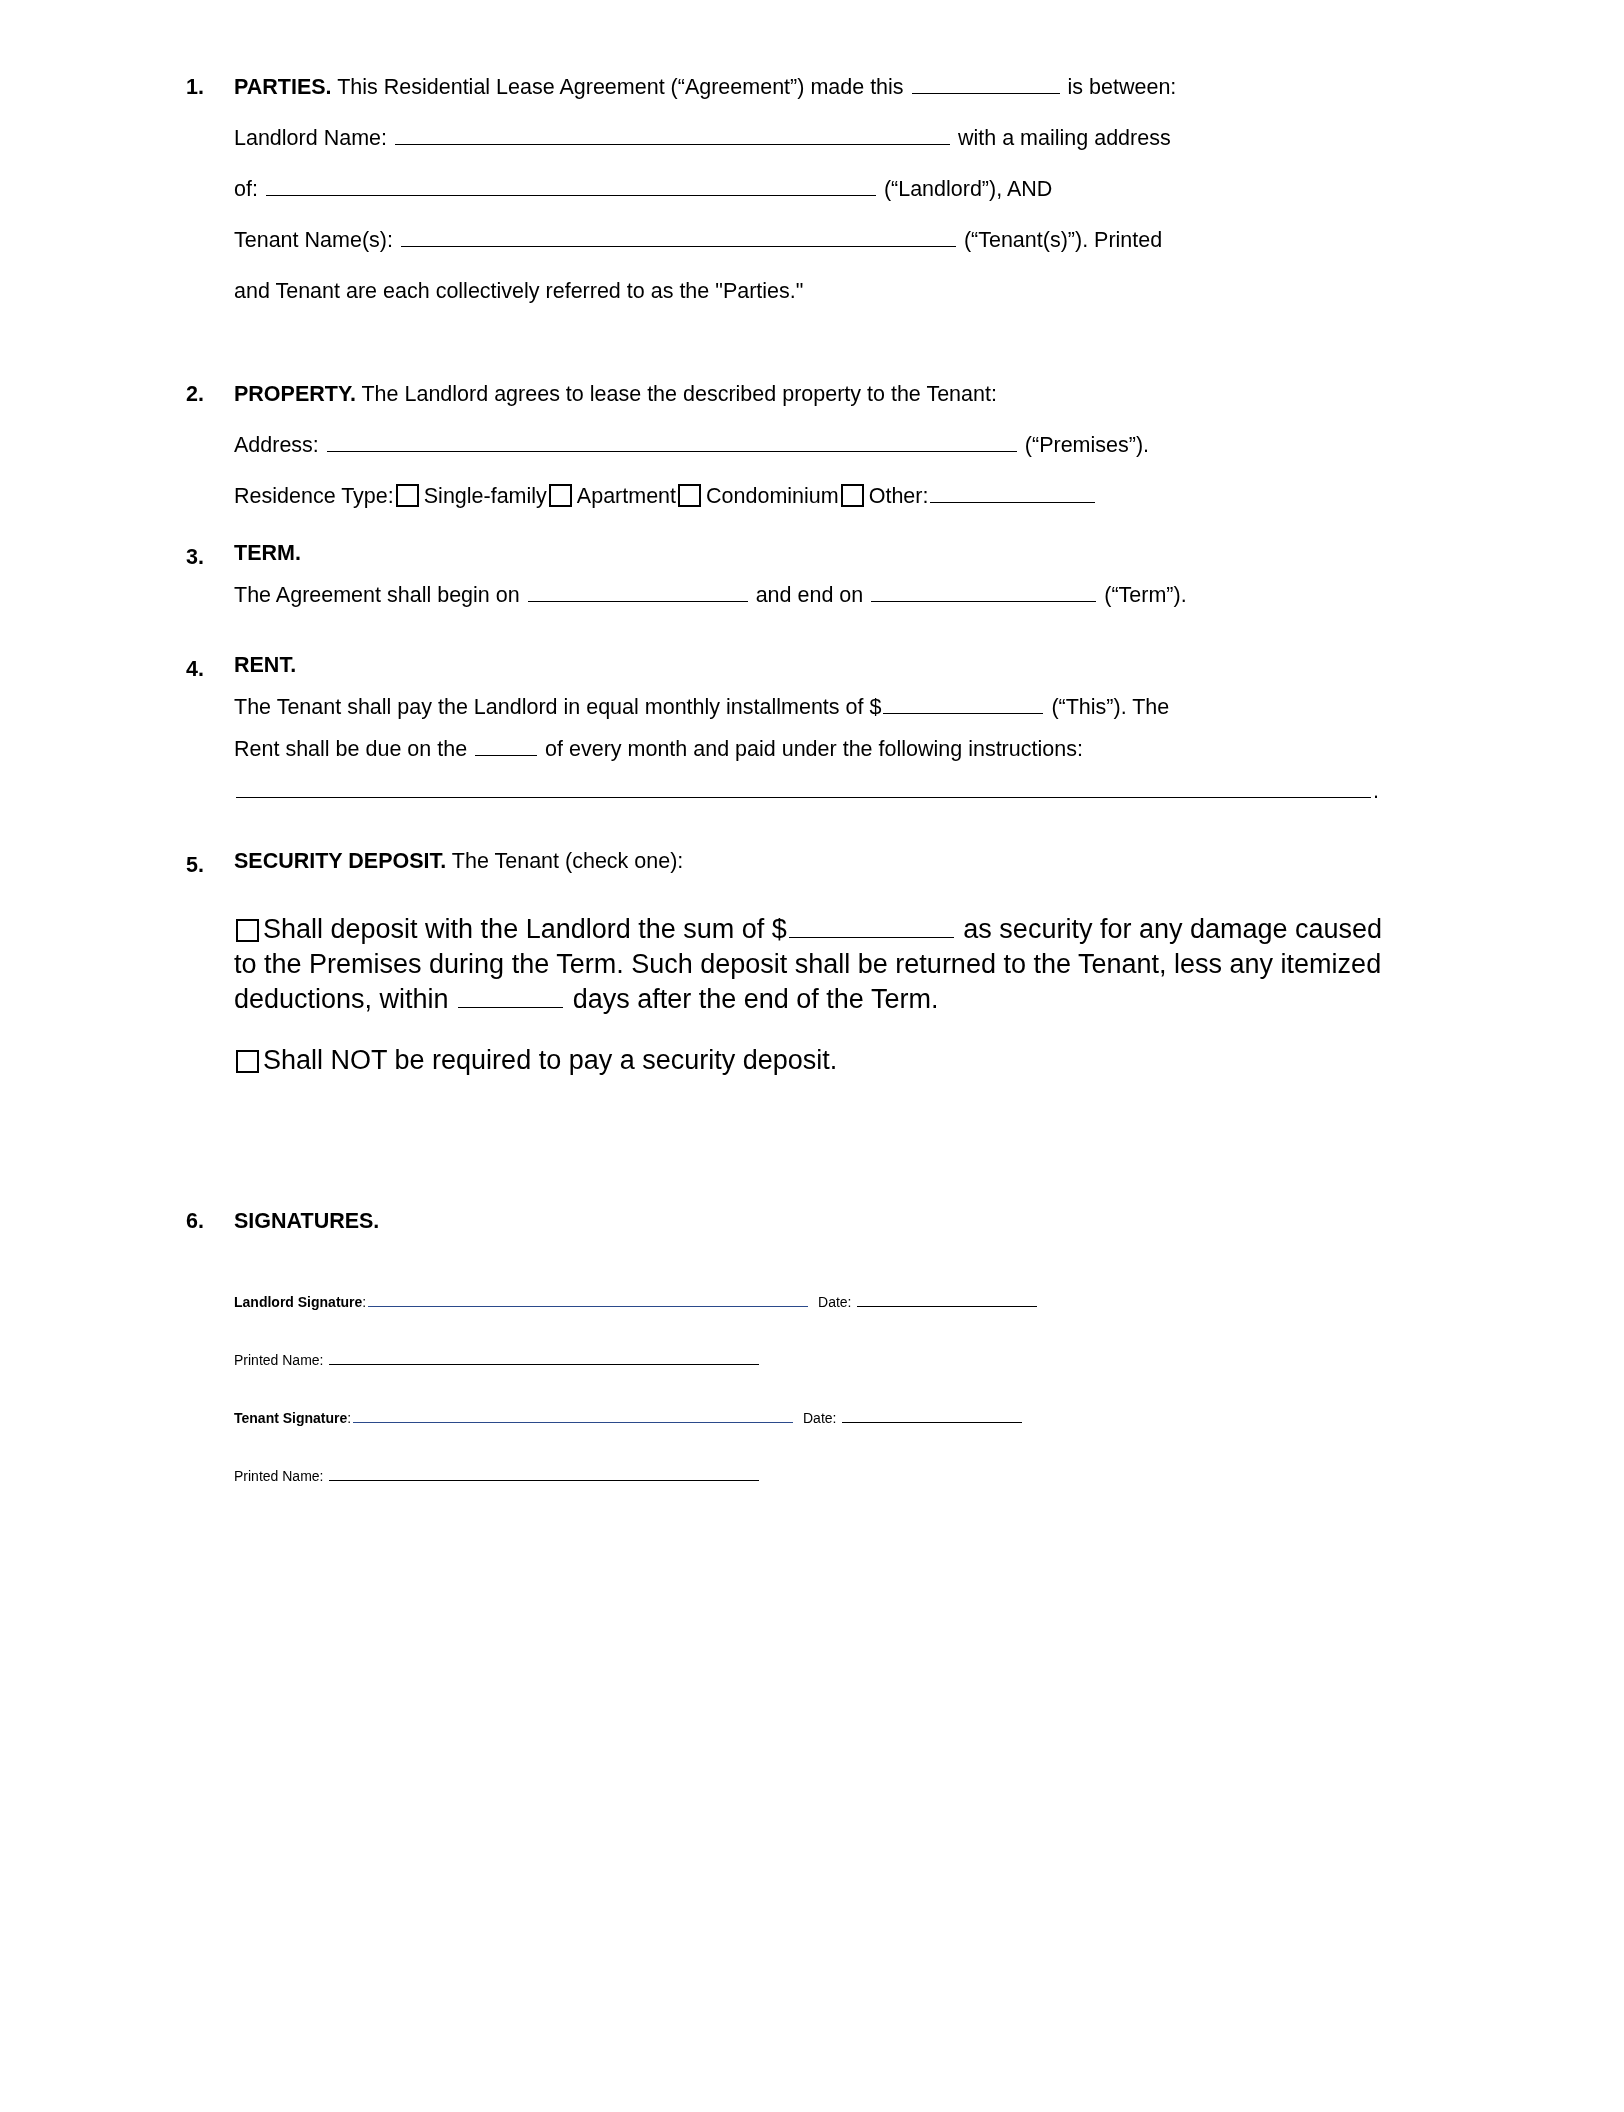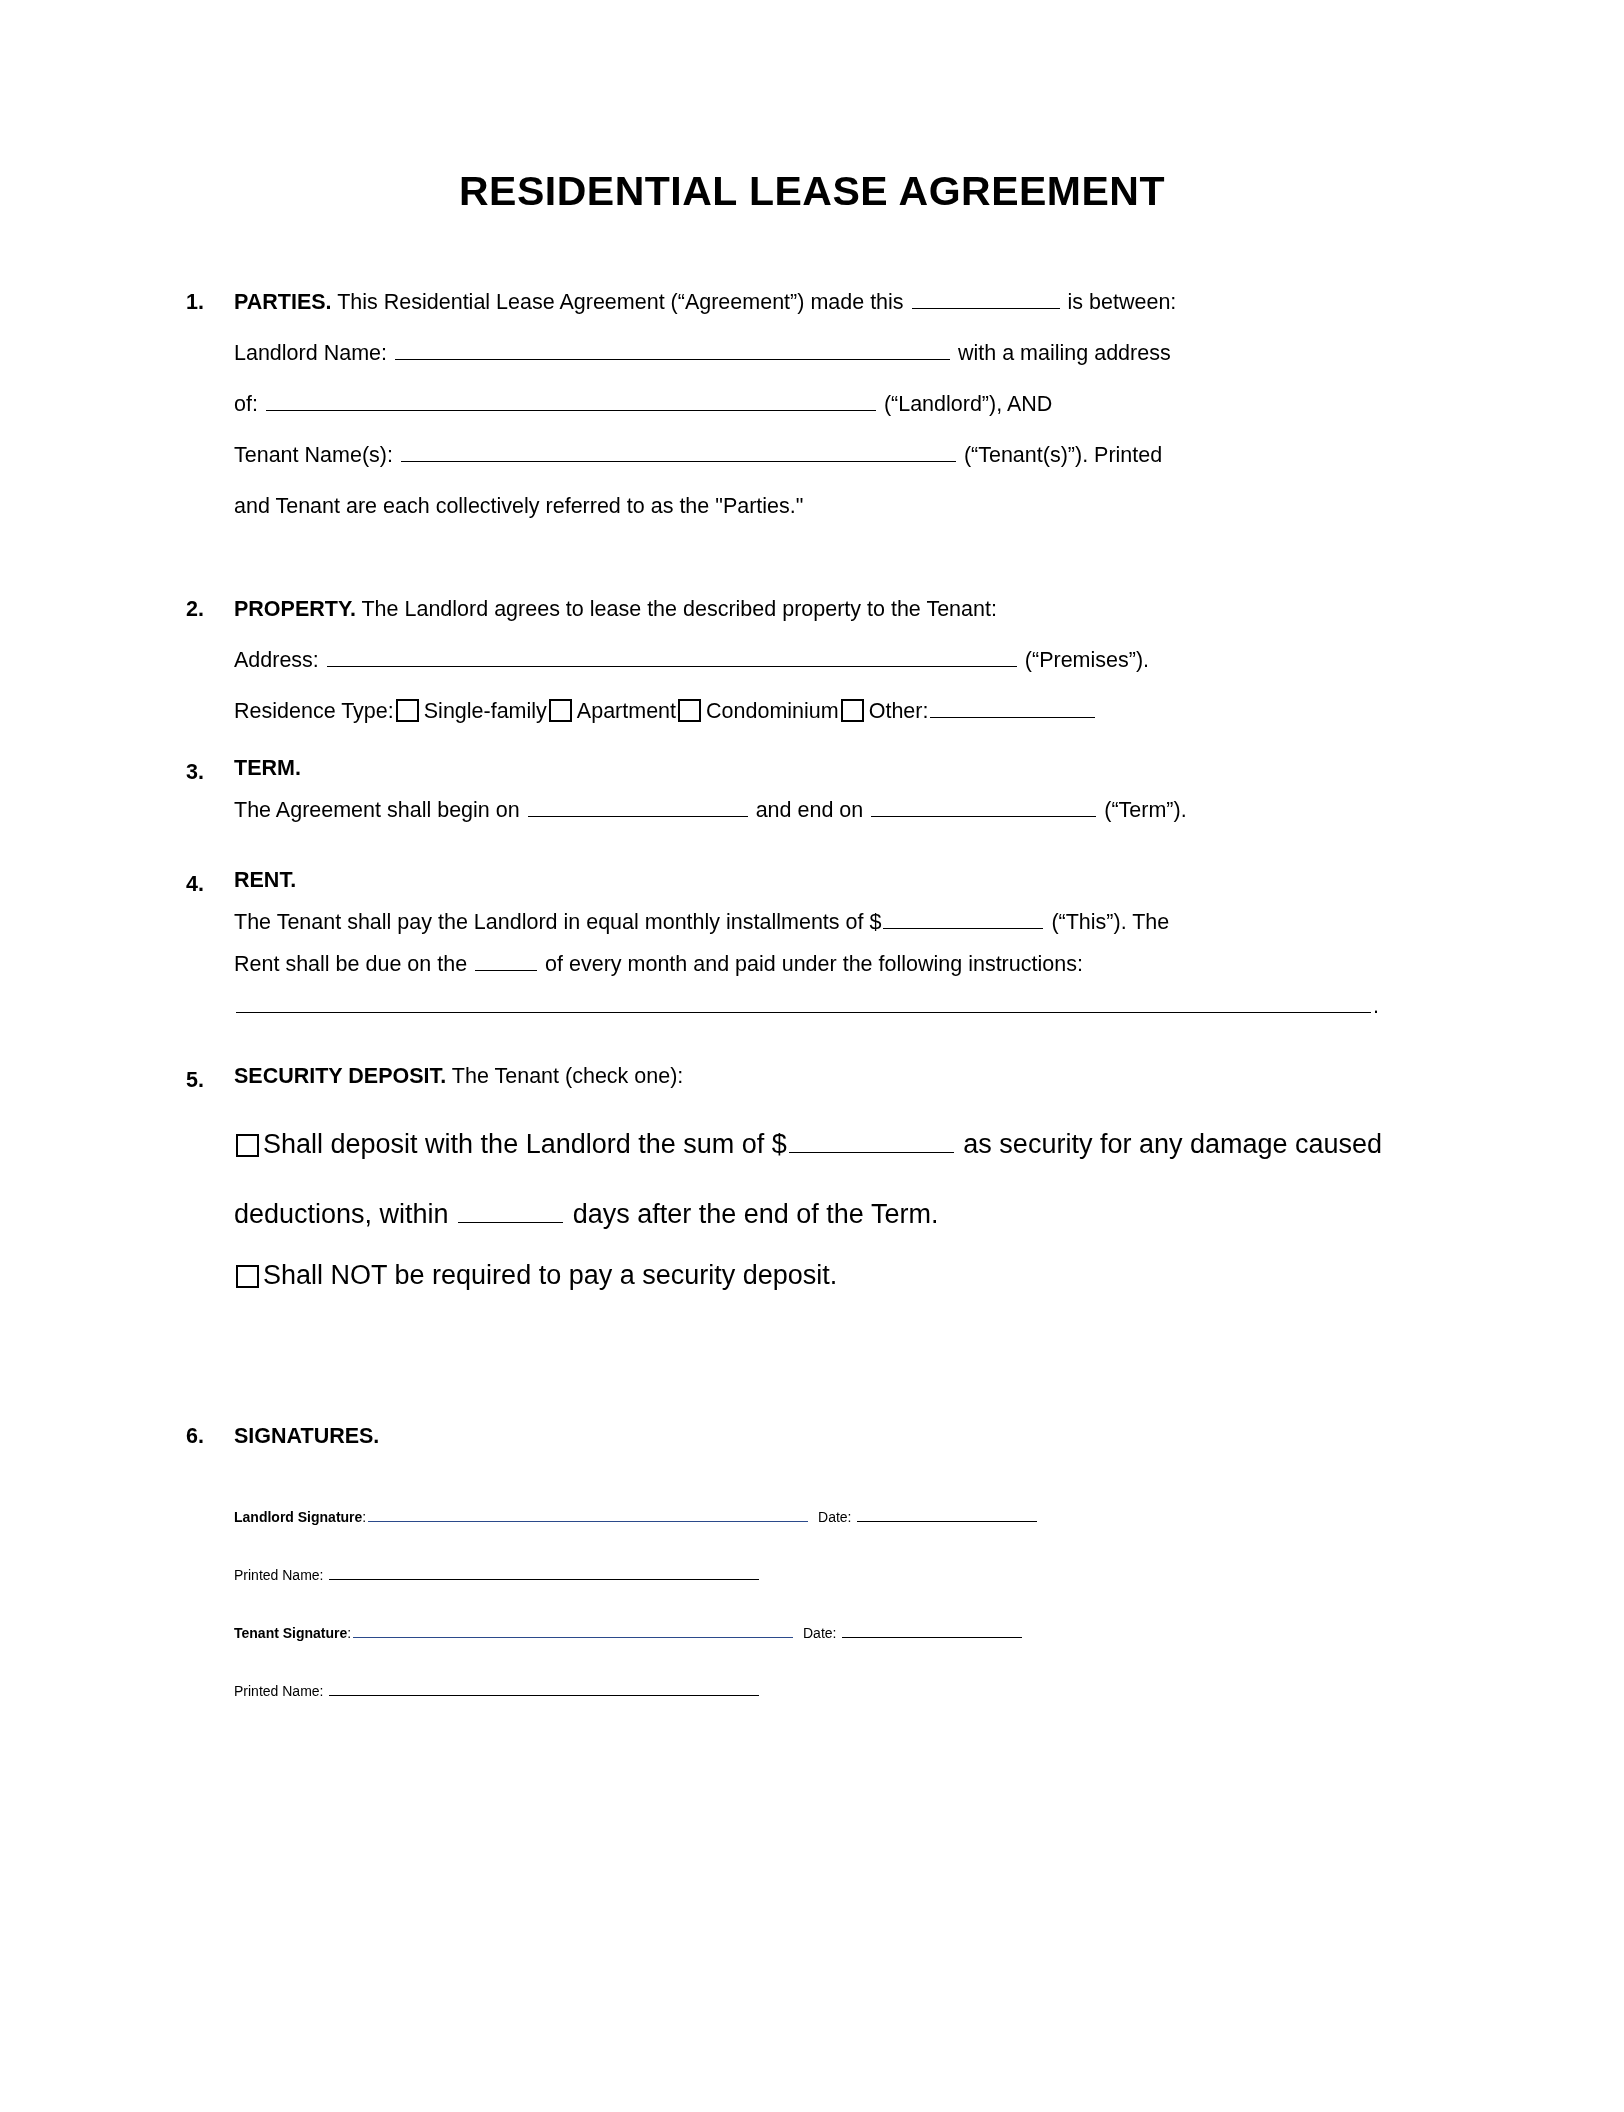--- a/index.html
+++ b/index.html
@@ -125,21 +125,20 @@
     height: 20px;
     vertical-align: baseline;
     margin: 0 2px;
   }
 </style>
 </head>
 <body>
 
 <div class="page">
 
-  <div class="doc-title">RESIDENTIAL LEASE AGREEMENT</div>
 
   <div class="body-area">
 
     <div class="section">
       <div class="sec-num">1.</div>
       <div class="sec-body">
         <span class="lbl"><b>PARTIES.</b></span>
         <span>This Residential Lease Agreement (“Agreement”) made this</span>
         <span class="blank w-date"></span>
         <span>is between:</span><br>
@@ -203,21 +202,21 @@
 
     <div class="section">
       <div class="sec-num">5.</div>
       <div class="sec-body tight">
         <b>SECURITY DEPOSIT.</b>
         <span>The Tenant (check one):</span>
         <div style="height:30px"></div>
         <div class="deposit-opt">
           <span class="chk"></span><span>Shall deposit with the Landlord the sum of $</span><span class="blank w-depamt"></span>
           <span>as security for any damage caused</span><br>
-          <br>
+          <span>to the Premises during the Term. Such deposit shall be returned to the Tenant, less any itemized</span><br>
           <span>deductions, within</span>
           <span class="blank w-days"></span>
           <span>days after the end of the Term.</span>
         </div>
         <div style="height:26px"></div>
         <div class="deposit-opt">
           <span class="chk"></span><span>Shall NOT be required to pay a security deposit.</span>
         </div>
       </div>
     </div>

